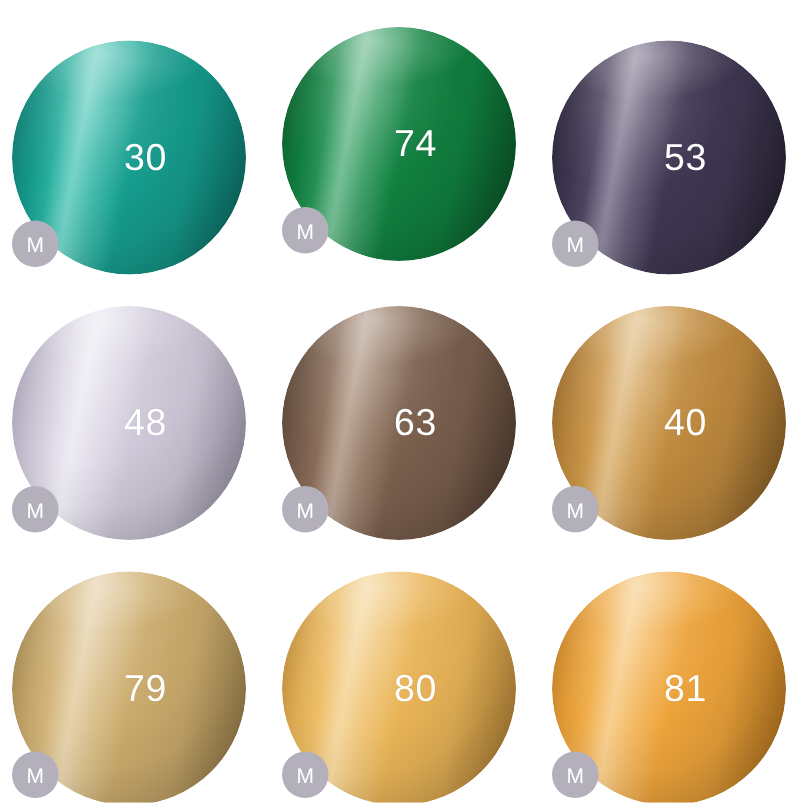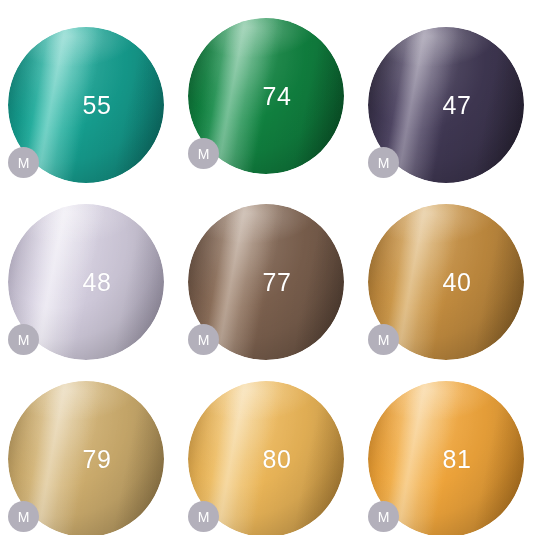--- a/index.html
+++ b/index.html
@@ -143,21 +143,21 @@
 
 <div id="swatch-grid" style="background: rgb(255, 255, 255);">
     <div class="swatch-cell" style="left: -2px; top: 25px;">
       <div class="sphere-wrap">
         <div class="sphere">
           <div class="body" style="background: linear-gradient(102deg, rgb(12, 125, 115) 0%, rgb(21, 156, 141) 16%, rgb(55, 191, 174) 31%, rgb(21, 156, 141) 52%, rgb(21, 156, 141) 72%, rgb(12, 125, 115) 100%);"></div>
           <div class="shade"></div>
           <div class="gloss"></div>
           <div class="rim"></div>
         </div>
-        <div class="swatch-number">55</div>
+        <div class="swatch-number">30</div>
       </div>
       <div class="finish-badge" style="background: rgb(179, 176, 187); color: rgb(255, 255, 255);">M</div>
     </div>
     <div class="swatch-cell" style="left: 178px; top: 16px;">
       <div class="sphere-wrap">
         <div class="sphere">
           <div class="body" style="background: linear-gradient(102deg, rgb(10, 94, 44) 0%, rgb(16, 128, 63) 16%, rgb(58, 164, 105) 31%, rgb(16, 128, 63) 52%, rgb(16, 128, 63) 72%, rgb(10, 94, 44) 100%);"></div>
           <div class="shade"></div>
           <div class="gloss"></div>
           <div class="rim"></div>
@@ -167,21 +167,21 @@
       <div class="finish-badge" style="background: rgb(179, 176, 187); color: rgb(255, 255, 255);">M</div>
     </div>
     <div class="swatch-cell" style="left: 358px; top: 25px;">
       <div class="sphere-wrap">
         <div class="sphere">
           <div class="body" style="background: linear-gradient(102deg, rgb(42, 36, 54) 0%, rgb(63, 55, 82) 16%, rgb(93, 83, 114) 31%, rgb(63, 55, 82) 52%, rgb(63, 55, 82) 72%, rgb(42, 36, 54) 100%);"></div>
           <div class="shade"></div>
           <div class="gloss"></div>
           <div class="rim"></div>
         </div>
-        <div class="swatch-number">47</div>
+        <div class="swatch-number">53</div>
       </div>
       <div class="finish-badge" style="background: rgb(179, 176, 187); color: rgb(255, 255, 255);">M</div>
     </div>
     <div class="swatch-cell" style="left: -2px; top: 202px;">
       <div class="sphere-wrap">
         <div class="sphere">
           <div class="body" style="background: linear-gradient(102deg, rgb(180, 172, 196) 0%, rgb(207, 201, 218) 16%, rgb(230, 226, 238) 31%, rgb(207, 201, 218) 52%, rgb(207, 201, 218) 72%, rgb(180, 172, 196) 100%);"></div>
           <div class="shade"></div>
           <div class="gloss"></div>
           <div class="rim"></div>
@@ -191,21 +191,21 @@
       <div class="finish-badge" style="background: rgb(179, 176, 187); color: rgb(255, 255, 255);">M</div>
     </div>
     <div class="swatch-cell" style="left: 178px; top: 202px;">
       <div class="sphere-wrap">
         <div class="sphere">
           <div class="body" style="background: linear-gradient(102deg, rgb(92, 70, 56) 0%, rgb(122, 95, 77) 16%, rgb(154, 124, 101) 31%, rgb(122, 95, 77) 52%, rgb(122, 95, 77) 72%, rgb(92, 70, 56) 100%);"></div>
           <div class="shade"></div>
           <div class="gloss"></div>
           <div class="rim"></div>
         </div>
-        <div class="swatch-number">77</div>
+        <div class="swatch-number">63</div>
       </div>
       <div class="finish-badge" style="background: rgb(179, 176, 187); color: rgb(255, 255, 255);">M</div>
     </div>
     <div class="swatch-cell" style="left: 358px; top: 202px;">
       <div class="sphere-wrap">
         <div class="sphere">
           <div class="body" style="background: linear-gradient(102deg, rgb(155, 108, 42) 0%, rgb(192, 138, 62) 16%, rgb(213, 164, 86) 31%, rgb(192, 138, 62) 52%, rgb(192, 138, 62) 72%, rgb(155, 108, 42) 100%);"></div>
           <div class="shade"></div>
           <div class="gloss"></div>
           <div class="rim"></div>

